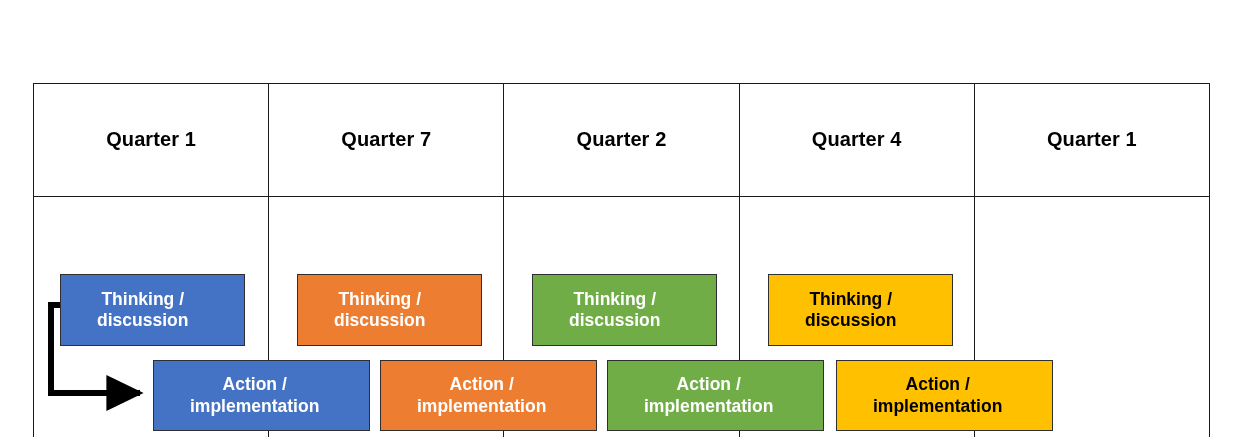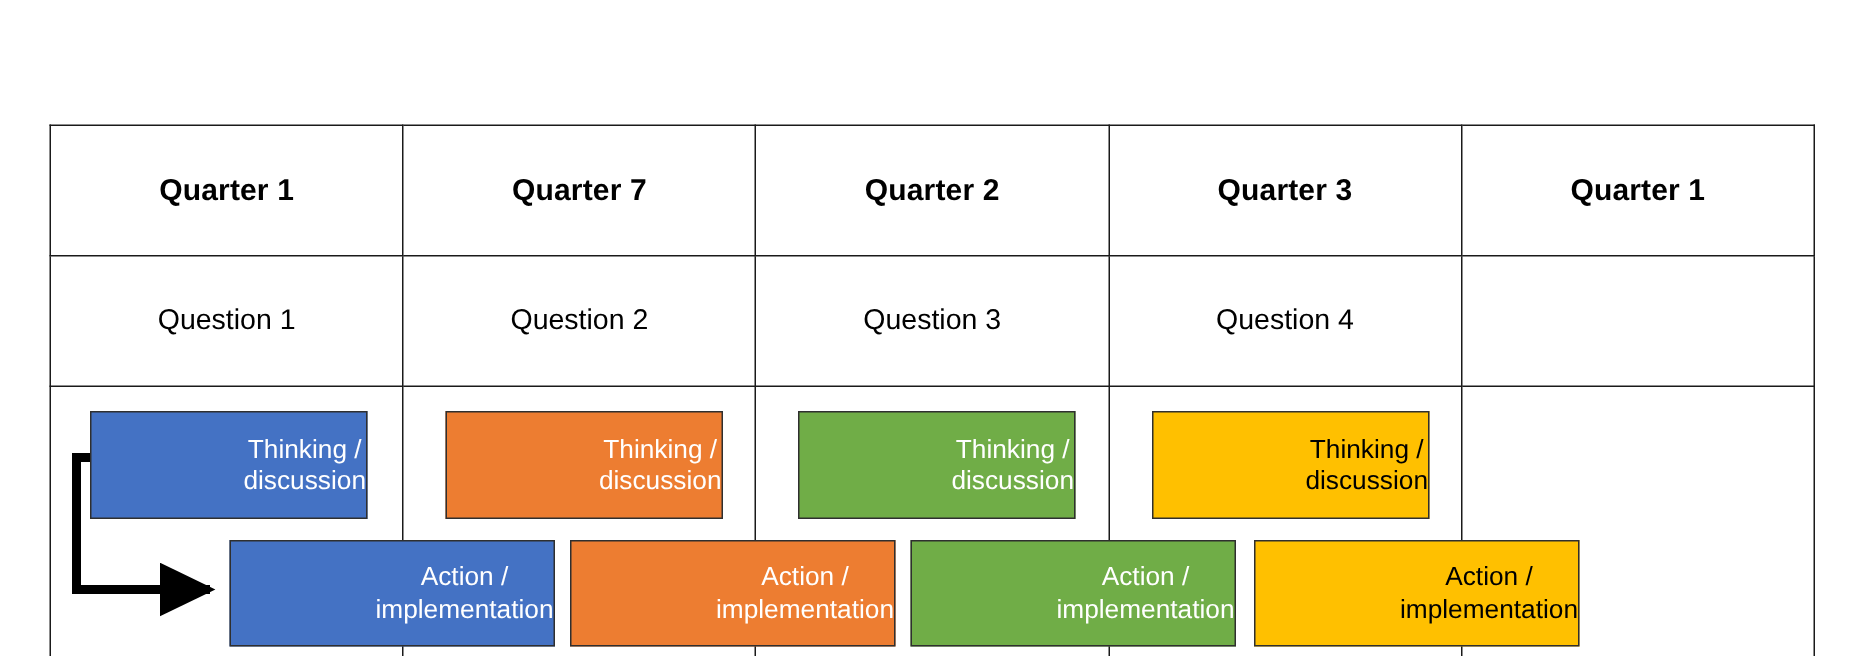--- a/index.html
+++ b/index.html
@@ -66,28 +66,29 @@
     pointer-events: none;
   }
   .overlay > * { pointer-events: auto; }
 
   .box {
     position: absolute;
     box-sizing: border-box;
     border: 1.4px solid #2f2f2f;
     display: flex;
     align-items: center;
-    justify-content: flex-end;
+    justify-content: flex-start;
     text-align: center;
     font-size: 17.5px;
-    font-weight: normal;
+    font-weight: bold;
     line-height: 1.22;
     color: #ffffff;
     white-space: pre-line;
     user-select: none;
+    padding-left: 36px;
   }
   .box.dark-text { color: #000000; }
 
   .arrow-svg {
     position: absolute;
     left: 0;
     top: 0;
     width: 1250px;
     height: 437px;
     overflow: visible;
@@ -97,29 +98,22 @@
 <body>
 
 <div id="canvas">
 
   <table class="grid">
     <tbody>
       <tr class="row-header">
         <td><span>Quarter 1</span></td>
         <td><span>Quarter 7</span></td>
         <td><span>Quarter 2</span></td>
-        <td><span>Quarter 3</span></td>
+        <td><span>Quarter 4</span></td>
         <td><span>Quarter 1</span></td>
-      </tr>
-      <tr class="row-question">
-        <td><span>Question 1</span></td>
-        <td><span>Question 2</span></td>
-        <td><span>Question 3</span></td>
-        <td><span>Question 4</span></td>
-        <td><span></span></td>
       </tr>
       <tr class="row-body">
         <td></td>
         <td></td>
         <td></td>
         <td></td>
         <td></td>
       </tr>
     </tbody>
   </table>

